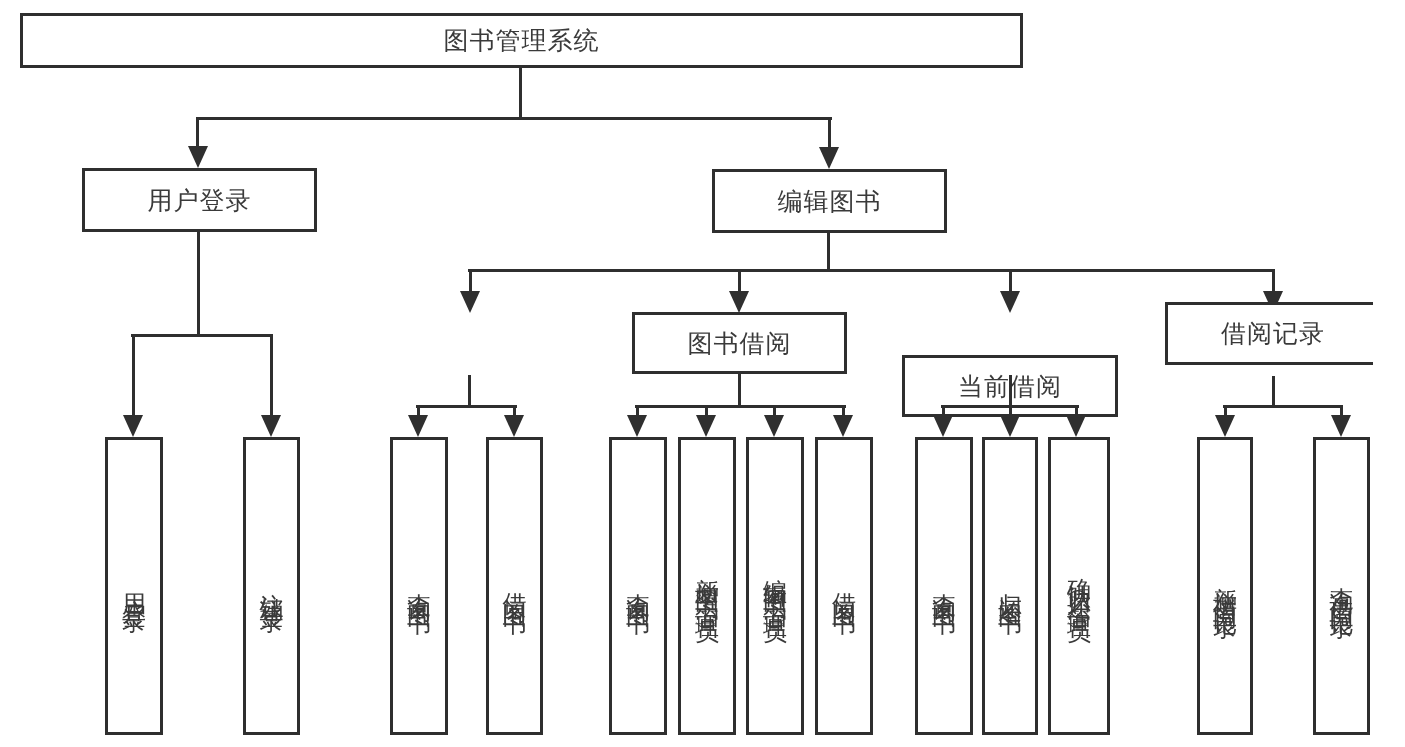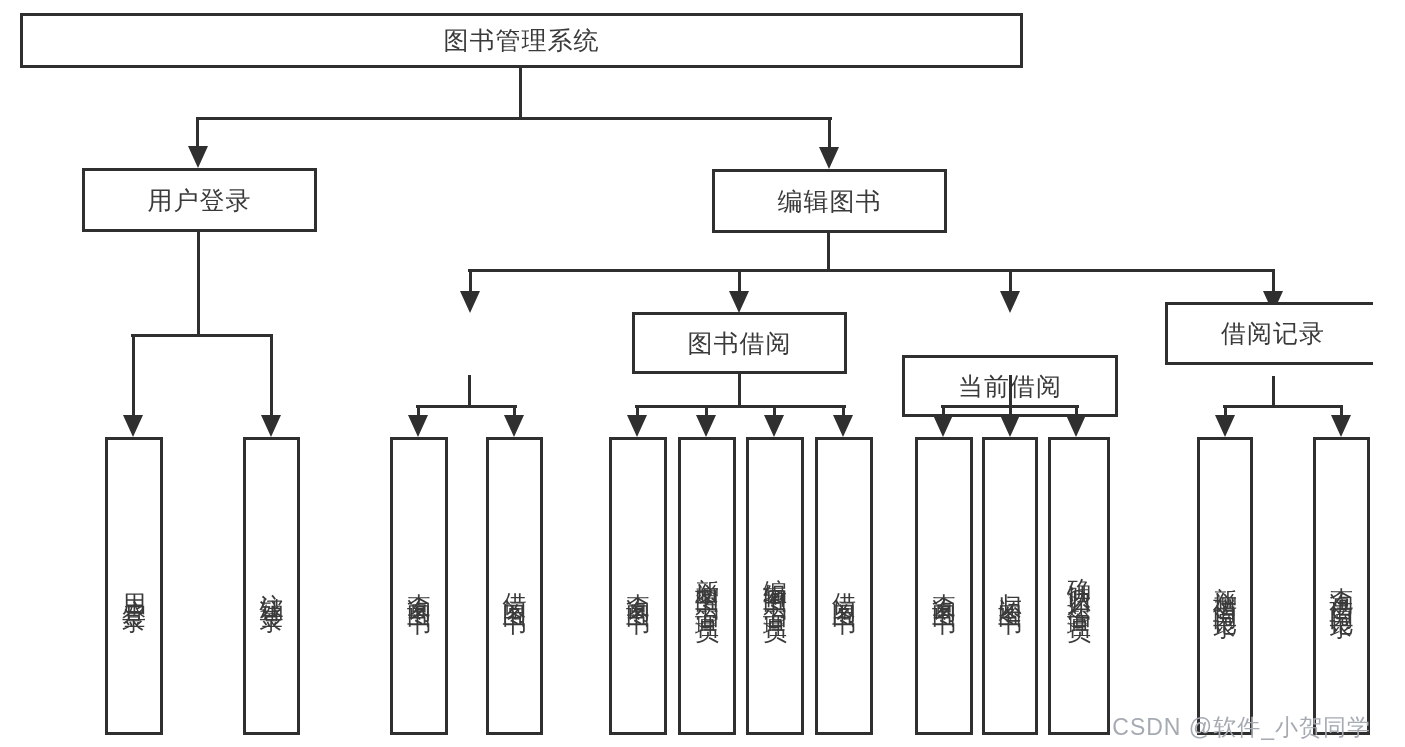--- a/index.html
+++ b/index.html
@@ -149,15 +149,14 @@
     <span>确认归还（管理员）</span>
   </div>
 
   <div class="box v-box" style="left:1197px;top:437px;width:56px;height:298px;">
     <span>新增借阅记录</span>
   </div>
   <div class="box v-box" style="left:1313px;top:437px;width:57px;height:298px;">
     <span>查询借阅记录</span>
   </div>
 
-  <div class="watermark">CSDN @软件_小贺同学</div>
 
 </div>
 
 </body></html>

